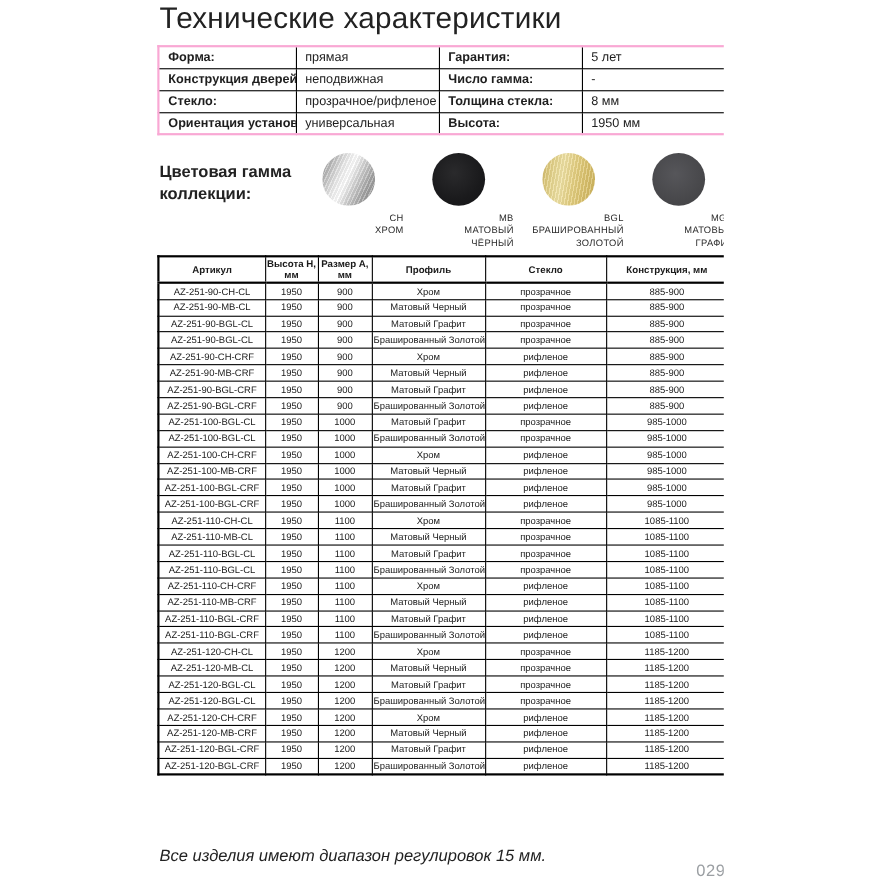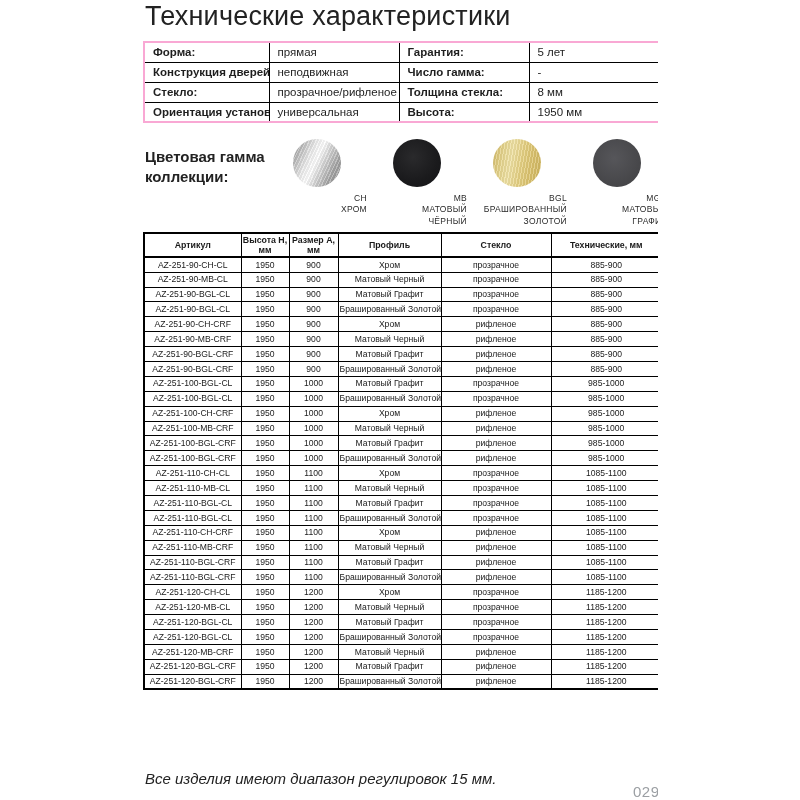--- a/index.html
+++ b/index.html
@@ -178,21 +178,21 @@
           <th>Высота H,
 мм</th>
 
           <th>Размер A,
 мм</th>
 
           <th>Профиль</th>
 
           <th>Стекло</th>
 
-          <th>Технические, мм</th>
+          <th>Конструкция, мм</th>
         </tr>
     </thead>
     <tbody>
 
         <tr>
           <td>AZ-251-90-CH-CL</td>
           <td>1950</td>
           <td>900</td>
           <td>Хром</td>
           <td>прозрачное</td>
@@ -419,20 +419,28 @@
 
         <tr>
           <td>AZ-251-120-BGL-CL</td>
           <td>1950</td>
           <td>1200</td>
           <td>Брашированный Золотой</td>
           <td>прозрачное</td>
           <td>1185-1200</td>
         </tr>
 
+        <tr>
+          <td>AZ-251-120-CH-CRF</td>
+          <td>1950</td>
+          <td>1200</td>
+          <td>Хром</td>
+          <td>рифленое</td>
+          <td>1185-1200</td>
+        </tr>
 
         <tr>
           <td>AZ-251-120-MB-CRF</td>
           <td>1950</td>
           <td>1200</td>
           <td>Матовый Черный</td>
           <td>рифленое</td>
           <td>1185-1200</td>
         </tr>
 

